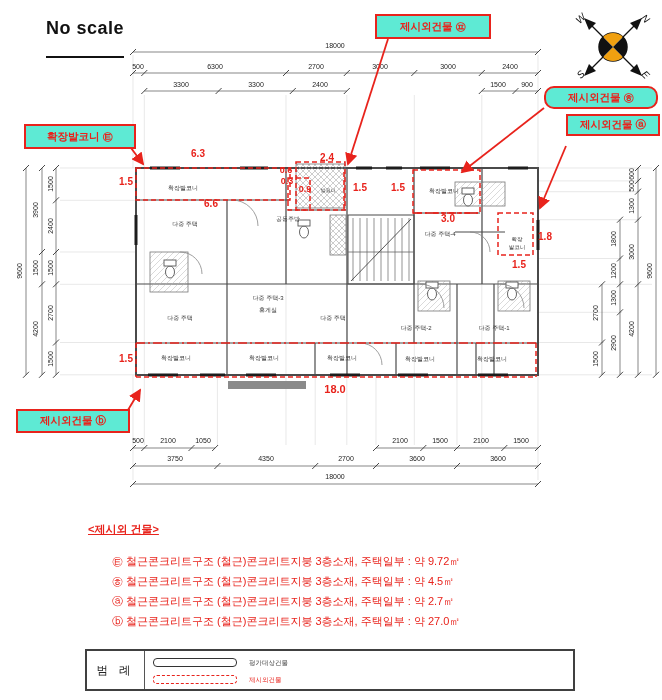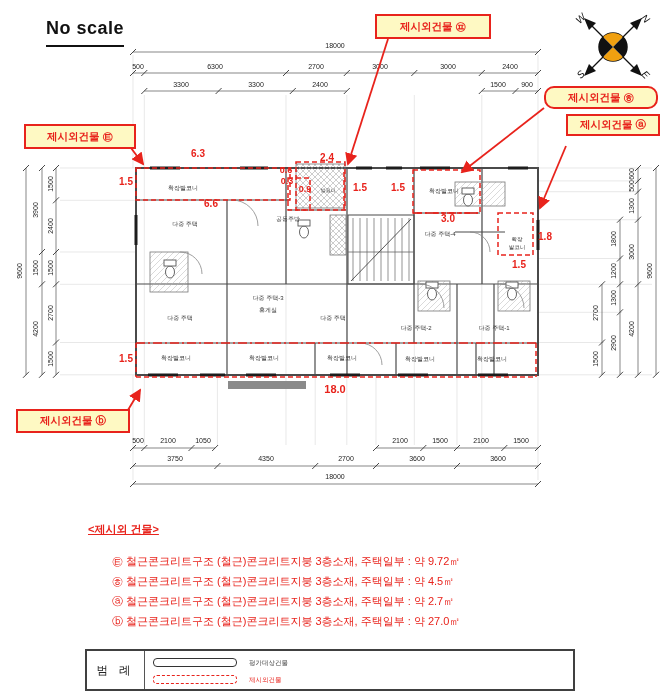--- a/index.html
+++ b/index.html
@@ -1,21 +1,21 @@
 <!DOCTYPE html>
 <html><head>
 <meta charset="utf-8">
 <style>
   html,body{margin:0;padding:0;background:#ffffff;}
   #stage{position:relative;width:662px;height:700px;background:#fff;overflow:hidden;
          font-family:"Liberation Sans","DejaVu Sans",sans-serif;}
   #plan-svg{position:absolute;left:0;top:0;z-index:1;}
   .no-scale{position:absolute;left:46px;top:18px;font-size:18px;font-weight:bold;color:#111;
-            border-bottom:2.5px solid #111;padding-bottom:6px;z-index:2;letter-spacing:.5px;}
-  .callout{position:absolute;z-index:3;background:#fef9c3;border:2px solid #e8231c;color:#e8231c;
+            border-bottom:2.5px solid #111;padding-bottom:17px;z-index:2;letter-spacing:.5px;}
+  .callout{position:absolute;z-index:3;background:#5eead4;border:2px solid #e8231c;color:#e8231c;
            font-weight:bold;font-size:10.5px;display:flex;align-items:center;justify-content:center;
            white-space:nowrap;box-sizing:border-box;}
   .plan-title{position:absolute;left:70px;top:495px;width:530px;text-align:center;z-index:2;
               font-size:13.5px;font-weight:bold;color:#111;}
   .extra-list{position:absolute;left:88px;top:522px;z-index:2;color:#e8231c;font-size:11px;}
   .extra-list .hdr{font-weight:bold;margin-bottom:14px;text-decoration:underline;}
   .extra-list .item{margin-left:24px;line-height:20px;white-space:nowrap;}
   .legend{position:absolute;left:85px;top:649px;width:490px;height:42px;border:2px solid #404040;
           z-index:2;box-sizing:border-box;}
   .legend .cell-title{position:absolute;left:0;top:0;width:57px;height:100%;border-right:1px solid #555;
@@ -349,21 +349,21 @@
       <text x="0" y="0" transform="translate(-30,30) rotate(-45)" font-size="10" font-style="italic" fill="#111" text-anchor="middle">S</text>
       <text x="0" y="0" transform="translate(30,30) rotate(45)" font-size="10" font-style="italic" fill="#111" text-anchor="middle">E</text>
     </g>
   </svg>
 
   <div class="no-scale">No scale</div>
 
   <div class="callout" style="left:375px;top:14px;width:116px;height:25px;">제시외건물 ㉬</div>
   <div class="callout" style="left:544px;top:86px;width:114px;height:23px;border-radius:10px;">제시외건물 ㉭</div>
   <div class="callout" style="left:566px;top:114px;width:94px;height:22px;">제시외건물 ⓐ</div>
-  <div class="callout" style="left:24px;top:124px;width:112px;height:25px;">제시외건물 ㉫</div>
+  <div class="callout" style="left:24px;top:124px;width:112px;height:25px;">확장발코니 ㉫</div>
   <div class="callout" style="left:16px;top:409px;width:114px;height:24px;">제시외건물 ⓑ</div>
 
 
   <div class="extra-list">
     <div class="hdr">&lt;제시외 건물&gt;</div>
     <div class="item">㉫ 철근콘크리트구조 (철근)콘크리트지붕 3층소재, 주택일부 : 약 9.72㎡</div>
     <div class="item">㉭ 철근콘크리트구조 (철근)콘크리트지붕 3층소재, 주택일부 : 약 4.5㎡</div>
     <div class="item">ⓐ 철근콘크리트구조 (철근)콘크리트지붕 3층소재, 주택일부 : 약 2.7㎡</div>
     <div class="item">ⓑ 철근콘크리트구조 (철근)콘크리트지붕 3층소재, 주택일부 : 약 27.0㎡</div>
   </div>

